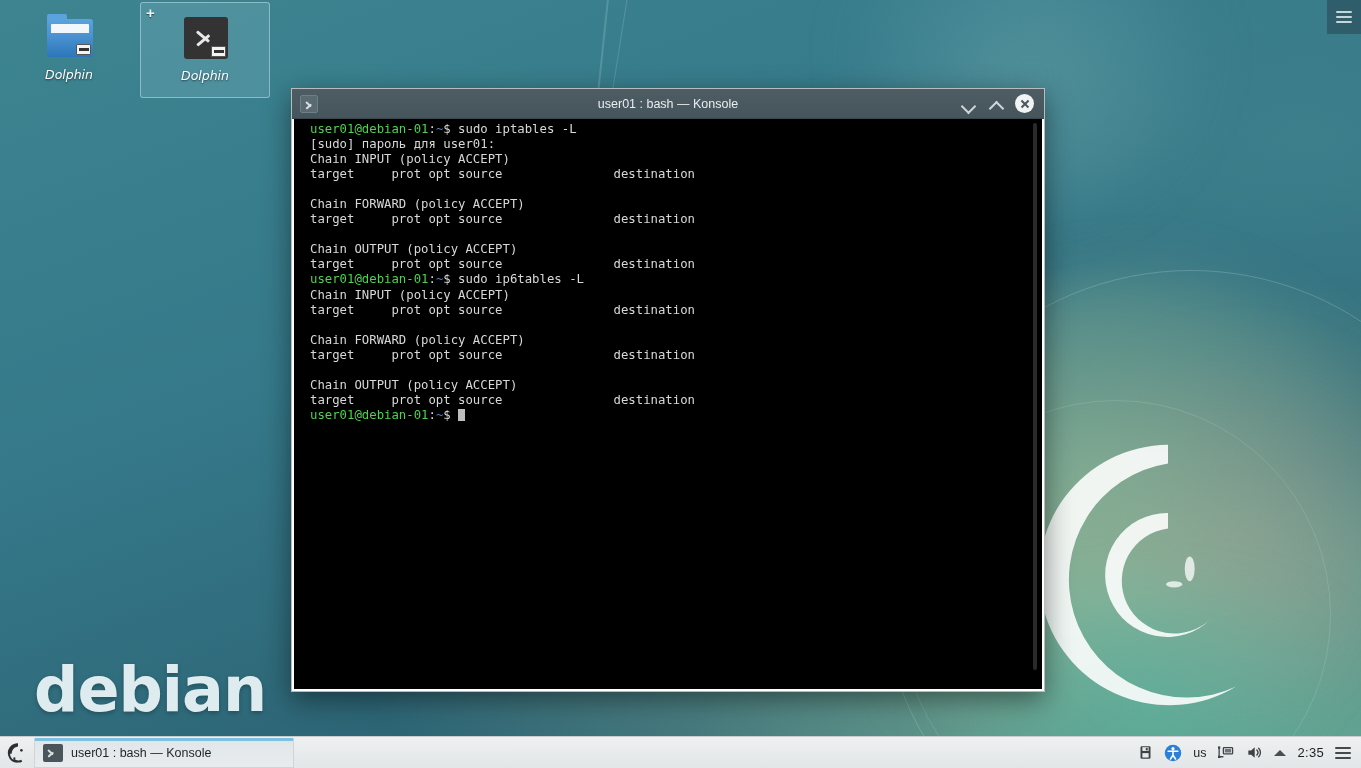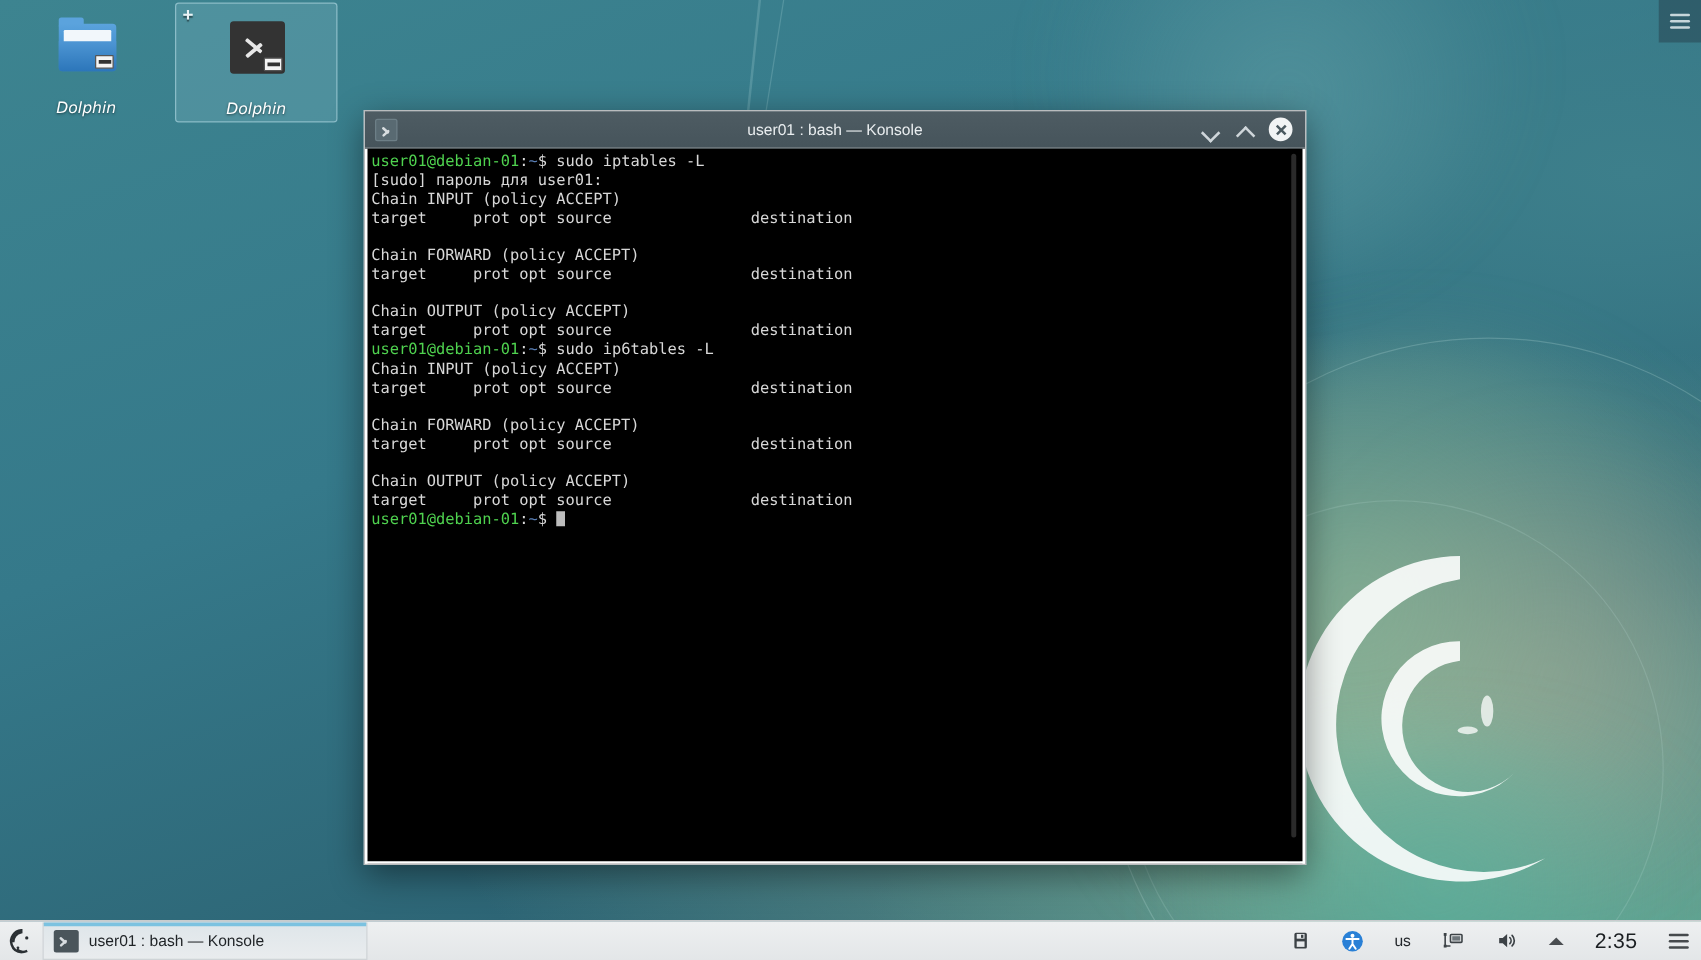--- a/index.html
+++ b/index.html
@@ -58,21 +58,21 @@
   }
 
   
   .desk-icon {
     position:absolute; width:130px; height:96px;
     display:flex; flex-direction:column; align-items:center;
     padding-top:9px; border-radius:3px;
   }
   .desk-icon .glyph { width:58px; height:54px; position:relative; }
   .desk-icon .lbl {
-    margin-top:13px; font-size:12.5px; color:#ffffff; font-style:italic;
+    margin-top:2px; font-size:12.5px; color:#ffffff; font-style:italic;
     text-shadow:0 1px 2px rgba(0,0,0,.55);
     font-family:"DejaVu Sans", sans-serif;
   }
   #icon-dolphin { left:4px; top:2px; }
   #icon-konsole { left:140px; top:2px;
     background:rgba(150,200,215,.22);
     border:1px solid rgba(190,225,235,.55);
   }
   .plus-badge {
     position:absolute; left:5px; top:4px; width:14px; height:14px;
@@ -152,21 +152,21 @@
   .menubar {
     height:26px; background:#eff0f1; display:flex; align-items:center;
     padding-left:8px; gap:2px; border-bottom:1px solid #dcdedf;
   }
   .menu-item {
     font-size:12.5px; color:#232629; padding:4px 9px; border-radius:2px; cursor:pointer;
   }
 
   .term-area {
     flex:1; background:#000000; position:relative; overflow:hidden;
-    padding:3px 0 0 3px;
+    padding:3px 0 0 16px;
     border:2px solid #ffffff; border-top:none;
   }
   pre.term-text {
     font-family:"DejaVu Sans Mono", monospace;
     font-size:12.3px; line-height:15.05px;
     color:#d0d0d0; white-space:pre; margin:0;
   }
   .c-green { color:#4fd24f; }
   .c-white { color:#d8d8d8; }
   .c-blue  { color:#5a7fb5; }
@@ -216,24 +216,24 @@
   }
   .task-icon { width:20px; height:18px; background:#4a555b; border-radius:2px; position:relative; flex:none; }
   .task-icon .c { position:absolute; left:5px; top:4px; width:9px; height:10px; }
   .task-icon .c:before, .task-icon .c:after {
     content:""; position:absolute; background:#d8dde0; width:7px; height:1.6px; border-radius:1px;
   }
   .task-icon .c:before { top:1px; left:0; transform:rotate(42deg); transform-origin:left center; }
   .task-icon .c:after  { top:8px; left:0; transform:rotate(-42deg); transform-origin:left center; }
   .task-label { font-size:12.5px; color:#1f2326; white-space:nowrap; }
 
-  .tray { margin-left:auto; display:flex; align-items:center; gap:25px; padding-right:10px; }
+  .tray { margin-left:auto; display:flex; align-items:center; gap:11px; padding-right:10px; }
   .tray-item { display:flex; align-items:center; cursor:pointer; }
   .tray-kbd { font-size:12.5px; color:#22262a; }
-  .tray-clock { font-size:17px; color:#1b1f22; letter-spacing:.3px; cursor:pointer; }
+  .tray-clock { font-size:13px; color:#1b1f22; letter-spacing:.3px; cursor:pointer; }
   .tray-menu { width:16px; height:12px; position:relative; cursor:pointer; }
   .tray-menu span { position:absolute; left:0; width:16px; height:2px; background:#45494c; border-radius:1px; }
   .tray-menu span:nth-child(1){ top:0; }
   .tray-menu span:nth-child(2){ top:5px; }
   .tray-menu span:nth-child(3){ top:10px; }
   .tray-arrow { width:0; height:0; border-left:6px solid transparent; border-right:6px solid transparent;
     border-bottom:6px solid #4a4e51; cursor:pointer; }
 </style>
 </head>
 <body>
@@ -249,20 +249,21 @@
   <div class="wp-line wp-l1"></div>
   <div class="wp-line wp-l2"></div>
 
   <svg class="swirl" viewBox="0 0 100 100">
     <path d="M50 8 A42 42 0 1 0 72 86 A38 38 0 1 1 50 14 Z" fill="#ffffff" opacity="0.95"></path>
     <path d="M50 30 A20 20 0 1 0 64 64 A17 17 0 1 1 50 35 Z" fill="#ffffff" opacity="0.95"></path>
     <ellipse cx="57" cy="48" rx="1.6" ry="4" fill="#ffffff" opacity="0.8"></ellipse>
     <ellipse cx="52" cy="53" rx="2.6" ry="1" fill="#ffffff" opacity="0.8"></ellipse>
   </svg>
 
+  <div class="wordmark">debian</div>
 </div>
 
 <div class="desk-icon" id="icon-dolphin">
   <div class="glyph">
     <div class="folder">
       <div class="tab"></div>
       <div class="back"></div>
       <div class="sheet"></div>
       <div class="front"></div>
       <div class="link-badge"></div>

